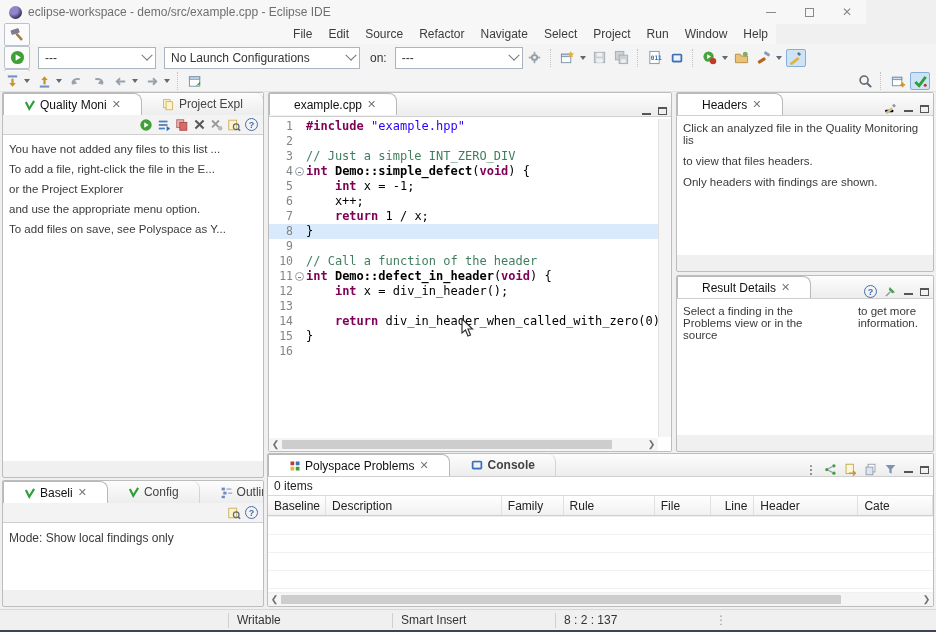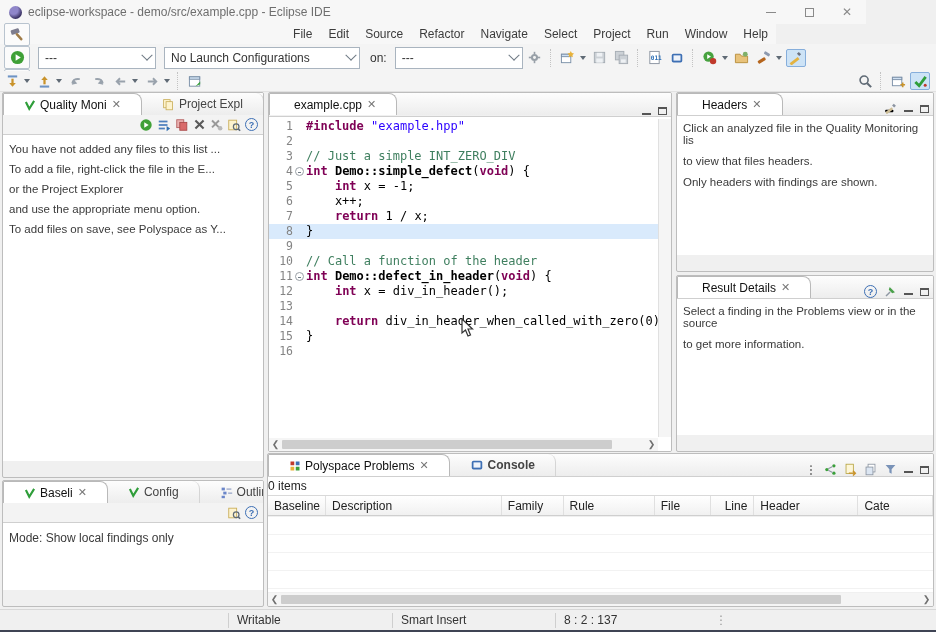--- a/index.html
+++ b/index.html
@@ -58,21 +58,21 @@
   .tok-str { color:#2a00ff; }
   .tok-com { color:#3f7f5f; }
   .tok-pl { color:#000; }
   .tok-bold { color:#000; font-weight:bold; }
   .vscroll { position:absolute; right:0; top:2px; bottom:14px; width:13px; background:#f5f5f5; border-left:1px solid #e0e0e0; }
   .hscroll { position:absolute; left:0; right:13px; bottom:0; height:13px; background:#f5f5f5; display:flex; align-items:center; }
   .hs-arrow { width:13px; text-align:center; color:#707070; font-size:9px; line-height:13px; }
   .hs-thumb { height:9px; background:#cdcdcd; border-radius:1px; }
 
   
-  .items-row { height:19px; line-height:19px; background:#fff; border-top:1px solid #cfcfcf; color:#222; }
+  .items-row { height:19px; line-height:19px; padding-left:6px; background:#fff; border-top:1px solid #cfcfcf; color:#222; }
   .grid-head { height:21px; display:flex; background:linear-gradient(#ffffff,#f1f1f1); border-top:1px solid #d9d9d9; border-bottom:1px solid #cfcfcf; }
   .gh-cell { padding:3px 6px 0 6px; border-right:1px solid #e0e0e0; color:#222; overflow:hidden; white-space:nowrap; }
   .grid-body { position:absolute; left:0; right:0; top:63px; bottom:14px; background:#fff; }
   .grid-rowline { height:18px; border-bottom:1px solid #f2f2f2; }
 
   
   .statusbar { position:absolute; left:0; top:609px; width:936px; height:21px; background:#f0f0f0; border-top:1px solid #d8d8d8; display:flex; align-items:center; }
   .status-cell { border-left:1px solid #cfcfcf; height:15px; line-height:15px; padding-left:8px; color:#333; }
   .bottom-strip { position:absolute; left:0; top:630px; width:936px; height:2px; background:#3f4454; }
 
@@ -503,21 +503,21 @@
           <svg width="13" height="13" viewBox="0 0 16 16">
             <path d="M2.5 13.5 L7.5 8.5" stroke="#8f98a3" stroke-width="1.8"></path>
             <path d="M7 2.5 l6.5 6.5 -3.4 1.1 -4.2-4.2z" fill="#4aa04a"></path>
           </svg>
         </span>
       <span class="pm-min"></span>
       <span class="pm-max"></span>
     </div>
   </div>
   <div class="pcontent" style="top:22px;">
-    <div id="rd-messages" style="padding-top:6px; display:flex; flex-direction:column; gap:9px;">
+    <div id="rd-messages" style="padding-top:6px; display:flex; flex-direction:row; gap:9px;">
         <div class="msg-line">Select a finding in the Problems view or in the source</div>
         <div class="msg-line"> to get more information.</div>
       </div>
   </div>
 </div>
 
 <div class="panel" style="left:2px; top:480px; width:262px; height:127px;">
   <div class="tabbar" id="bl-tabs">
       <div class="tab active">
         <span class="ticon" style="display: inline-flex;">

